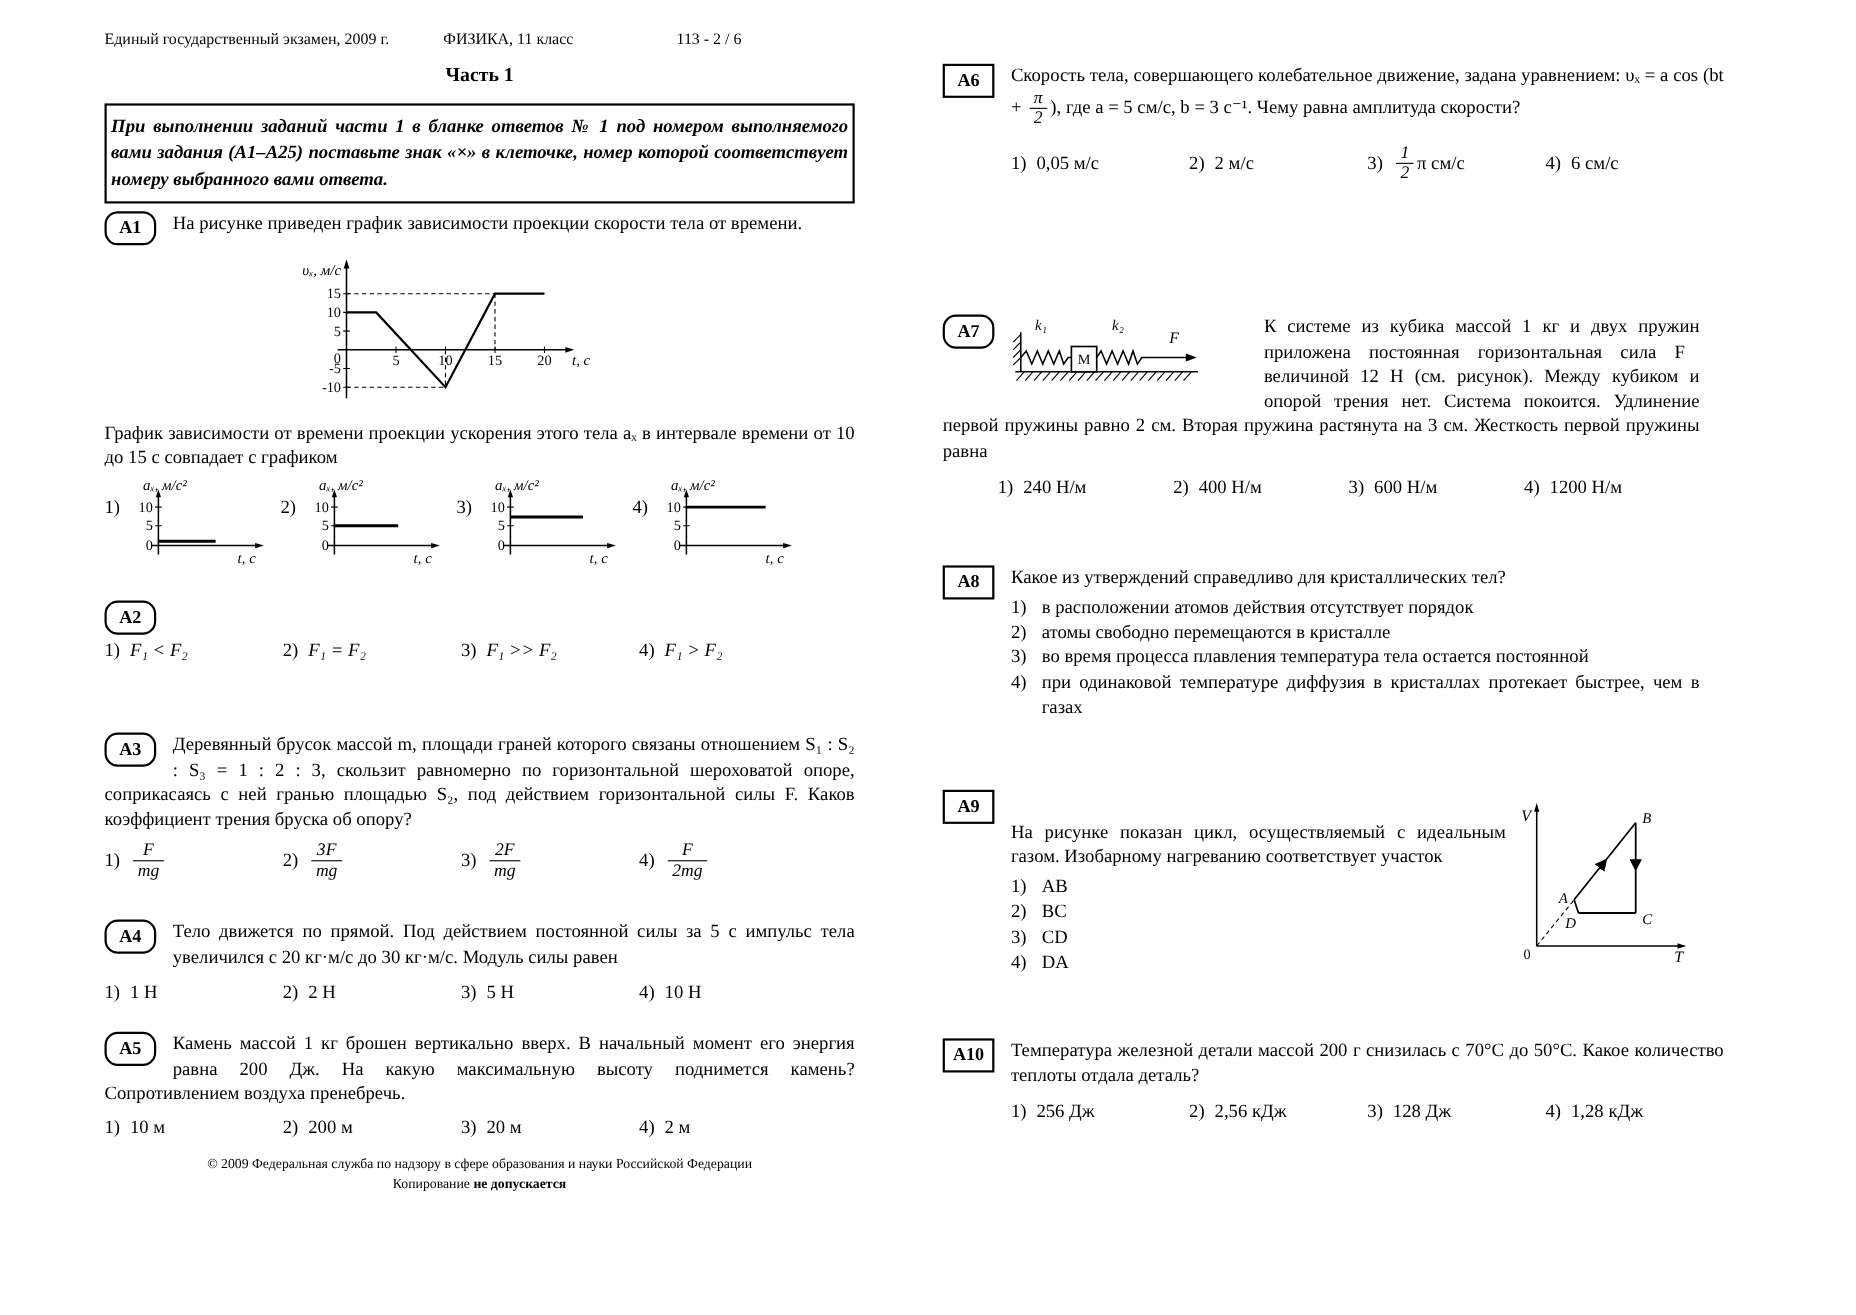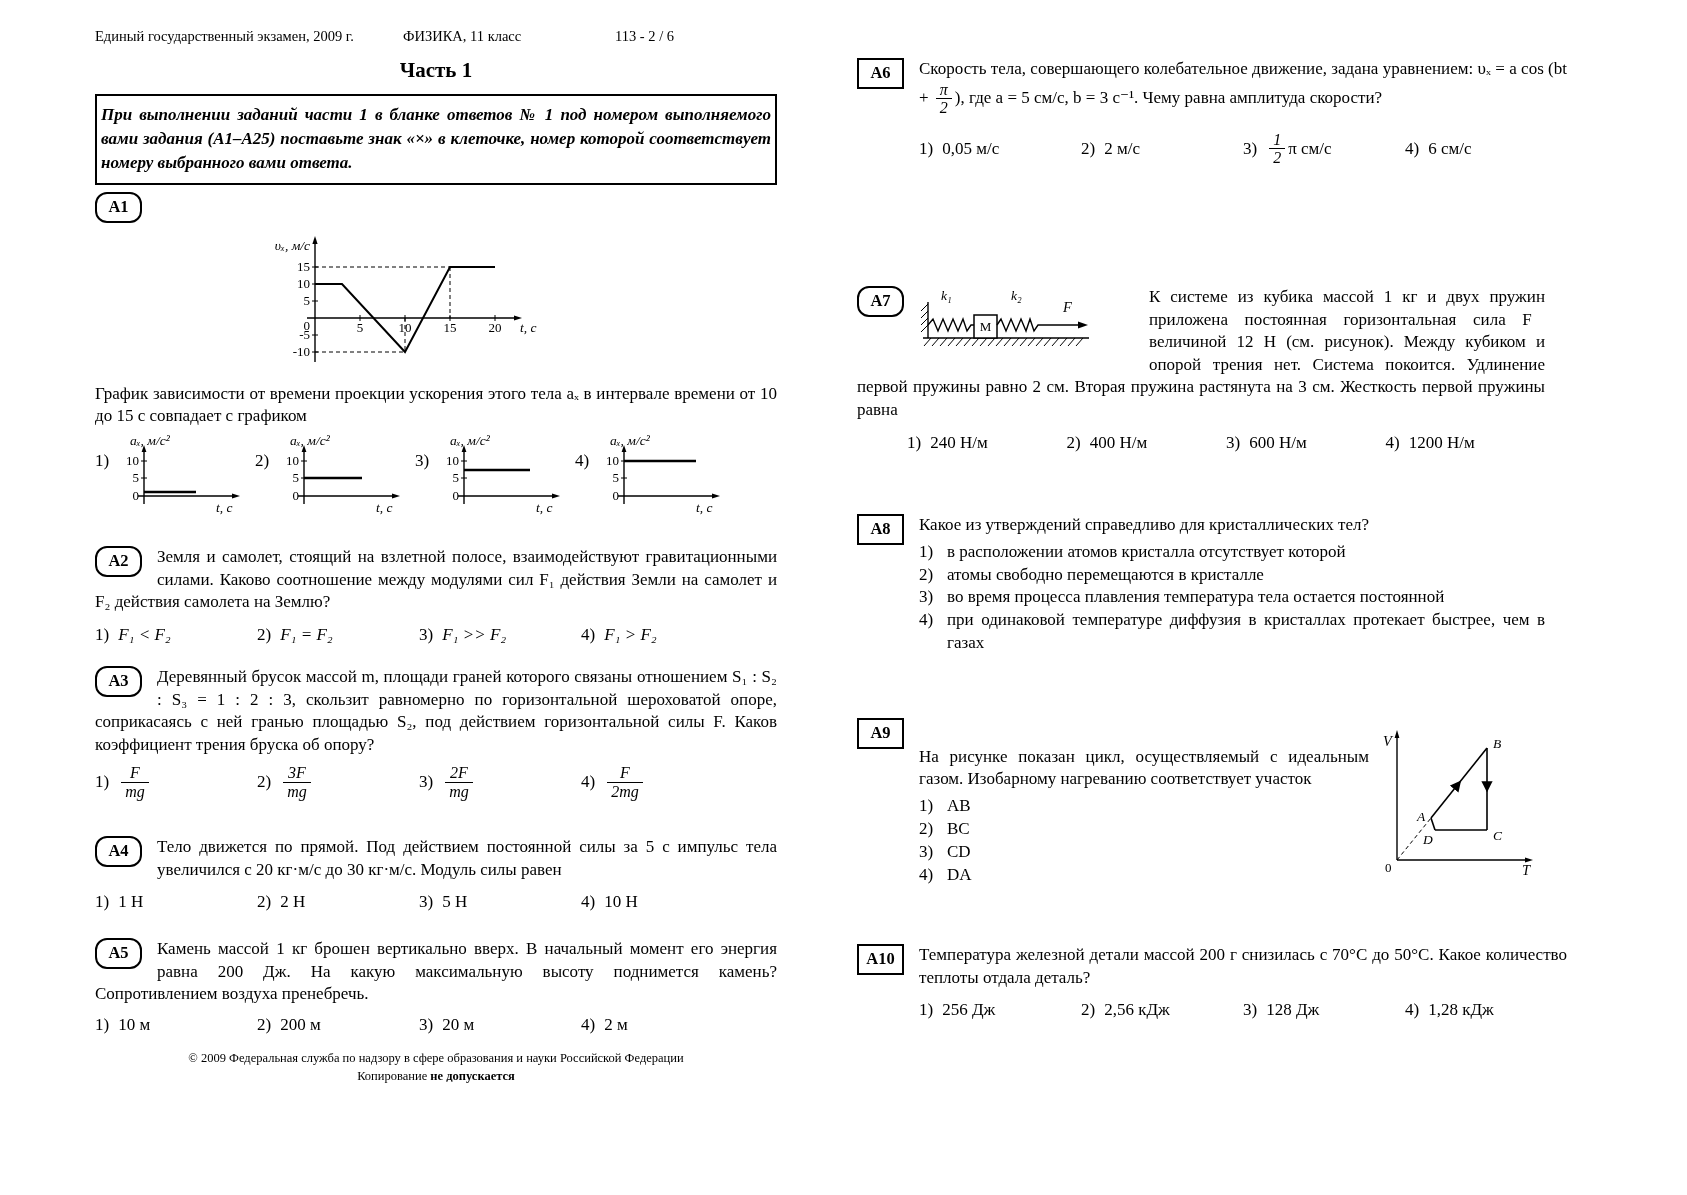--- a/index.html
+++ b/index.html
@@ -8,21 +8,21 @@
           font-family:"Liberation Serif","DejaVu Serif",serif; color:#000; overflow:hidden; }
   .leftcol  { position:absolute; left:95px;  top:0; width:682px; height:100%; }
   .rightcol { position:absolute; left:857px; top:0; width:688px; height:100%; }
   .abs { position:absolute; left:0; width:100%; }
 
   .hdr { display:flex; font-size:14.5px; }
   .hdr .h1 { width:308px; }
   .hdr .h2 { width:212px; }
   .hdr .h3 { width:120px; }
 
-  .parttitle { text-align:center; font-weight:bold; font-size:21px; }
+  .parttitle { text-align:center; font-weight:bold; font-size:18px; }
 
   .instr { border:2px solid #000; padding:7px 4px 8px; font-weight:bold; font-style:italic;
            font-size:17px; line-height:1.42; text-align:justify; }
 
   .qlabel { border:2px solid #000; width:47px; text-align:center; font-weight:bold;
             font-size:16.5px; padding:2px 0 3px; background:#fff; }
   .fl { float:left; margin:0 15px 3px 0;border-radius:12px; }
   .qrow { display:flex; align-items:flex-start; }
   .qrow > .qlabel { flex:0 0 47px; margin-right:15px; }
   .qbody { flex:1; }
@@ -93,20 +93,21 @@
       <span class="h2">ФИЗИКА, 11 класс</span>
       <span class="h3">113 - 2 / 6</span>
     </div>
 
     <div class="parttitle abs" style="top:58px">Часть 1</div>
 
     <div class="instr abs" style="top:94px">При выполнении заданий части 1 в бланке ответов № 1 под номером выполняемого вами задания (А1–А25) поставьте знак «×» в клеточке, номер которой соответствует номеру выбранного вами ответа.</div>
 
     <section class="abs txt" style="top:192px">
       <div class="qlabel fl">А1</div>
+      <p class="jtext">На рисунке приведен график зависимости проекции скорости тела от времени.</p>
       <div class="figwrap clear">
         <svg width="300" height="148" viewBox="0 0 300 148">
           <line class="ax" x1="45" y1="136" x2="45" y2="16"></line>
           <polygon class="axf" points="45,10 42.4,18 47.6,18"></polygon>
           <line class="ax" x1="37" y1="92" x2="246" y2="92"></line>
           <polygon class="axf" points="252,92 244,89.4 244,94.6"></polygon>
           <line class="thin" x1="42" y1="41" x2="48" y2="41"></line>
           <line class="thin" x1="42" y1="58" x2="48" y2="58"></line>
           <line class="thin" x1="42" y1="75" x2="48" y2="75"></line>
           <line class="thin" x1="42" y1="109" x2="48" y2="109"></line>
@@ -202,21 +203,20 @@
             <text class="tll" x="18" y="11">aₓ, м/с²</text>
             <text class="tll" x="104" y="78">t, с</text>
             <line class="pl2" x1="32" y1="27" x2="104" y2="27"></line>
           </svg>
         </div>
       </div>
     </section>
 
     <section class="abs txt" style="top:546px">
       <div class="qlabel fl">А2</div>
-      <p class="jtext">Земля и самолет, стоящий на взлетной полосе, взаимодействуют гравитационными силами. Каково соотношение между модулями сил F₁ действия Земли на самолет и F₂ действия самолета на Землю?</p>
       <div class="opts clear">
         <div class="opt">
             <span class="optn">1)</span>
             <span class="f">F₁ &lt; F₂</span>
           </div>
         <div class="opt">
             <span class="optn">2)</span>
             <span class="f">F₁ = F₂</span>
           </div>
         <div class="opt">
@@ -408,21 +408,21 @@
       </div>
     </section>
 
     <section class="abs txt qrow" style="top:514px">
       <div class="qlabel">А8</div>
       <div class="qbody">
         <p class="jtext">Какое из утверждений справедливо для кристаллических тел?</p>
         <div class="vopts">
           <div class="vopt">
               <span class="optn">1)</span>
-              <span class="vtext">в расположении атомов кристалла отсутствует которой</span>
+              <span class="vtext">в расположении атомов действия отсутствует порядок</span>
             </div>
           <div class="vopt">
               <span class="optn">2)</span>
               <span class="vtext">атомы свободно перемещаются в кристалле</span>
             </div>
           <div class="vopt">
               <span class="optn">3)</span>
               <span class="vtext">во время процесса плавления температура тела остается постоянной</span>
             </div>
           <div class="vopt">

